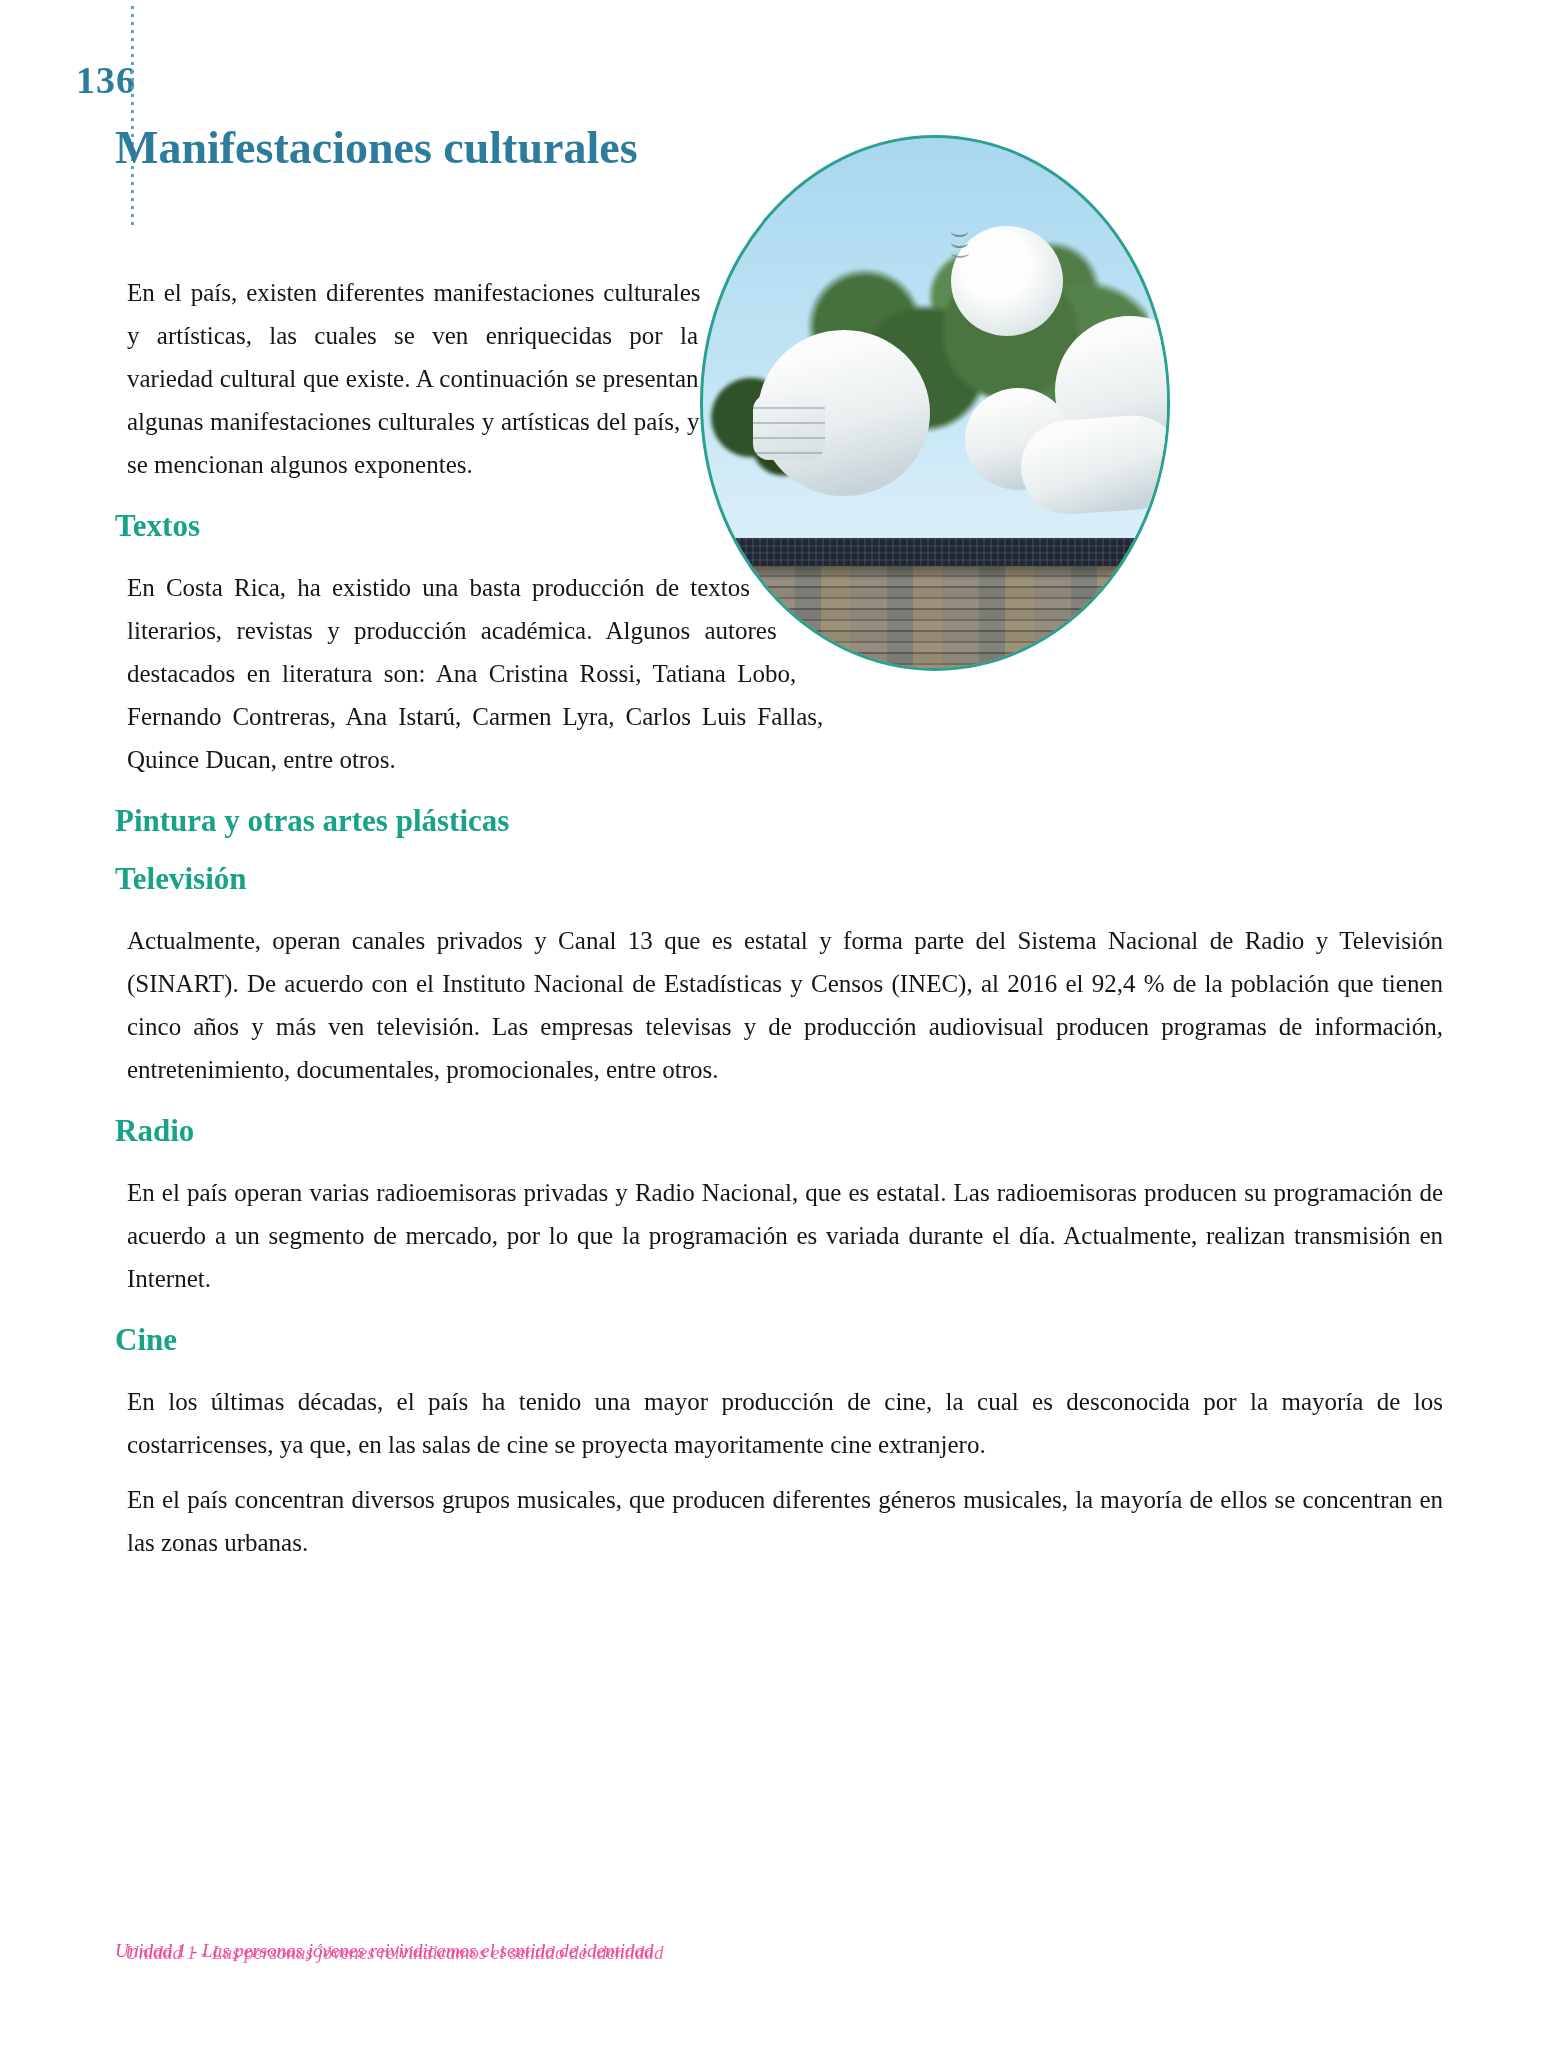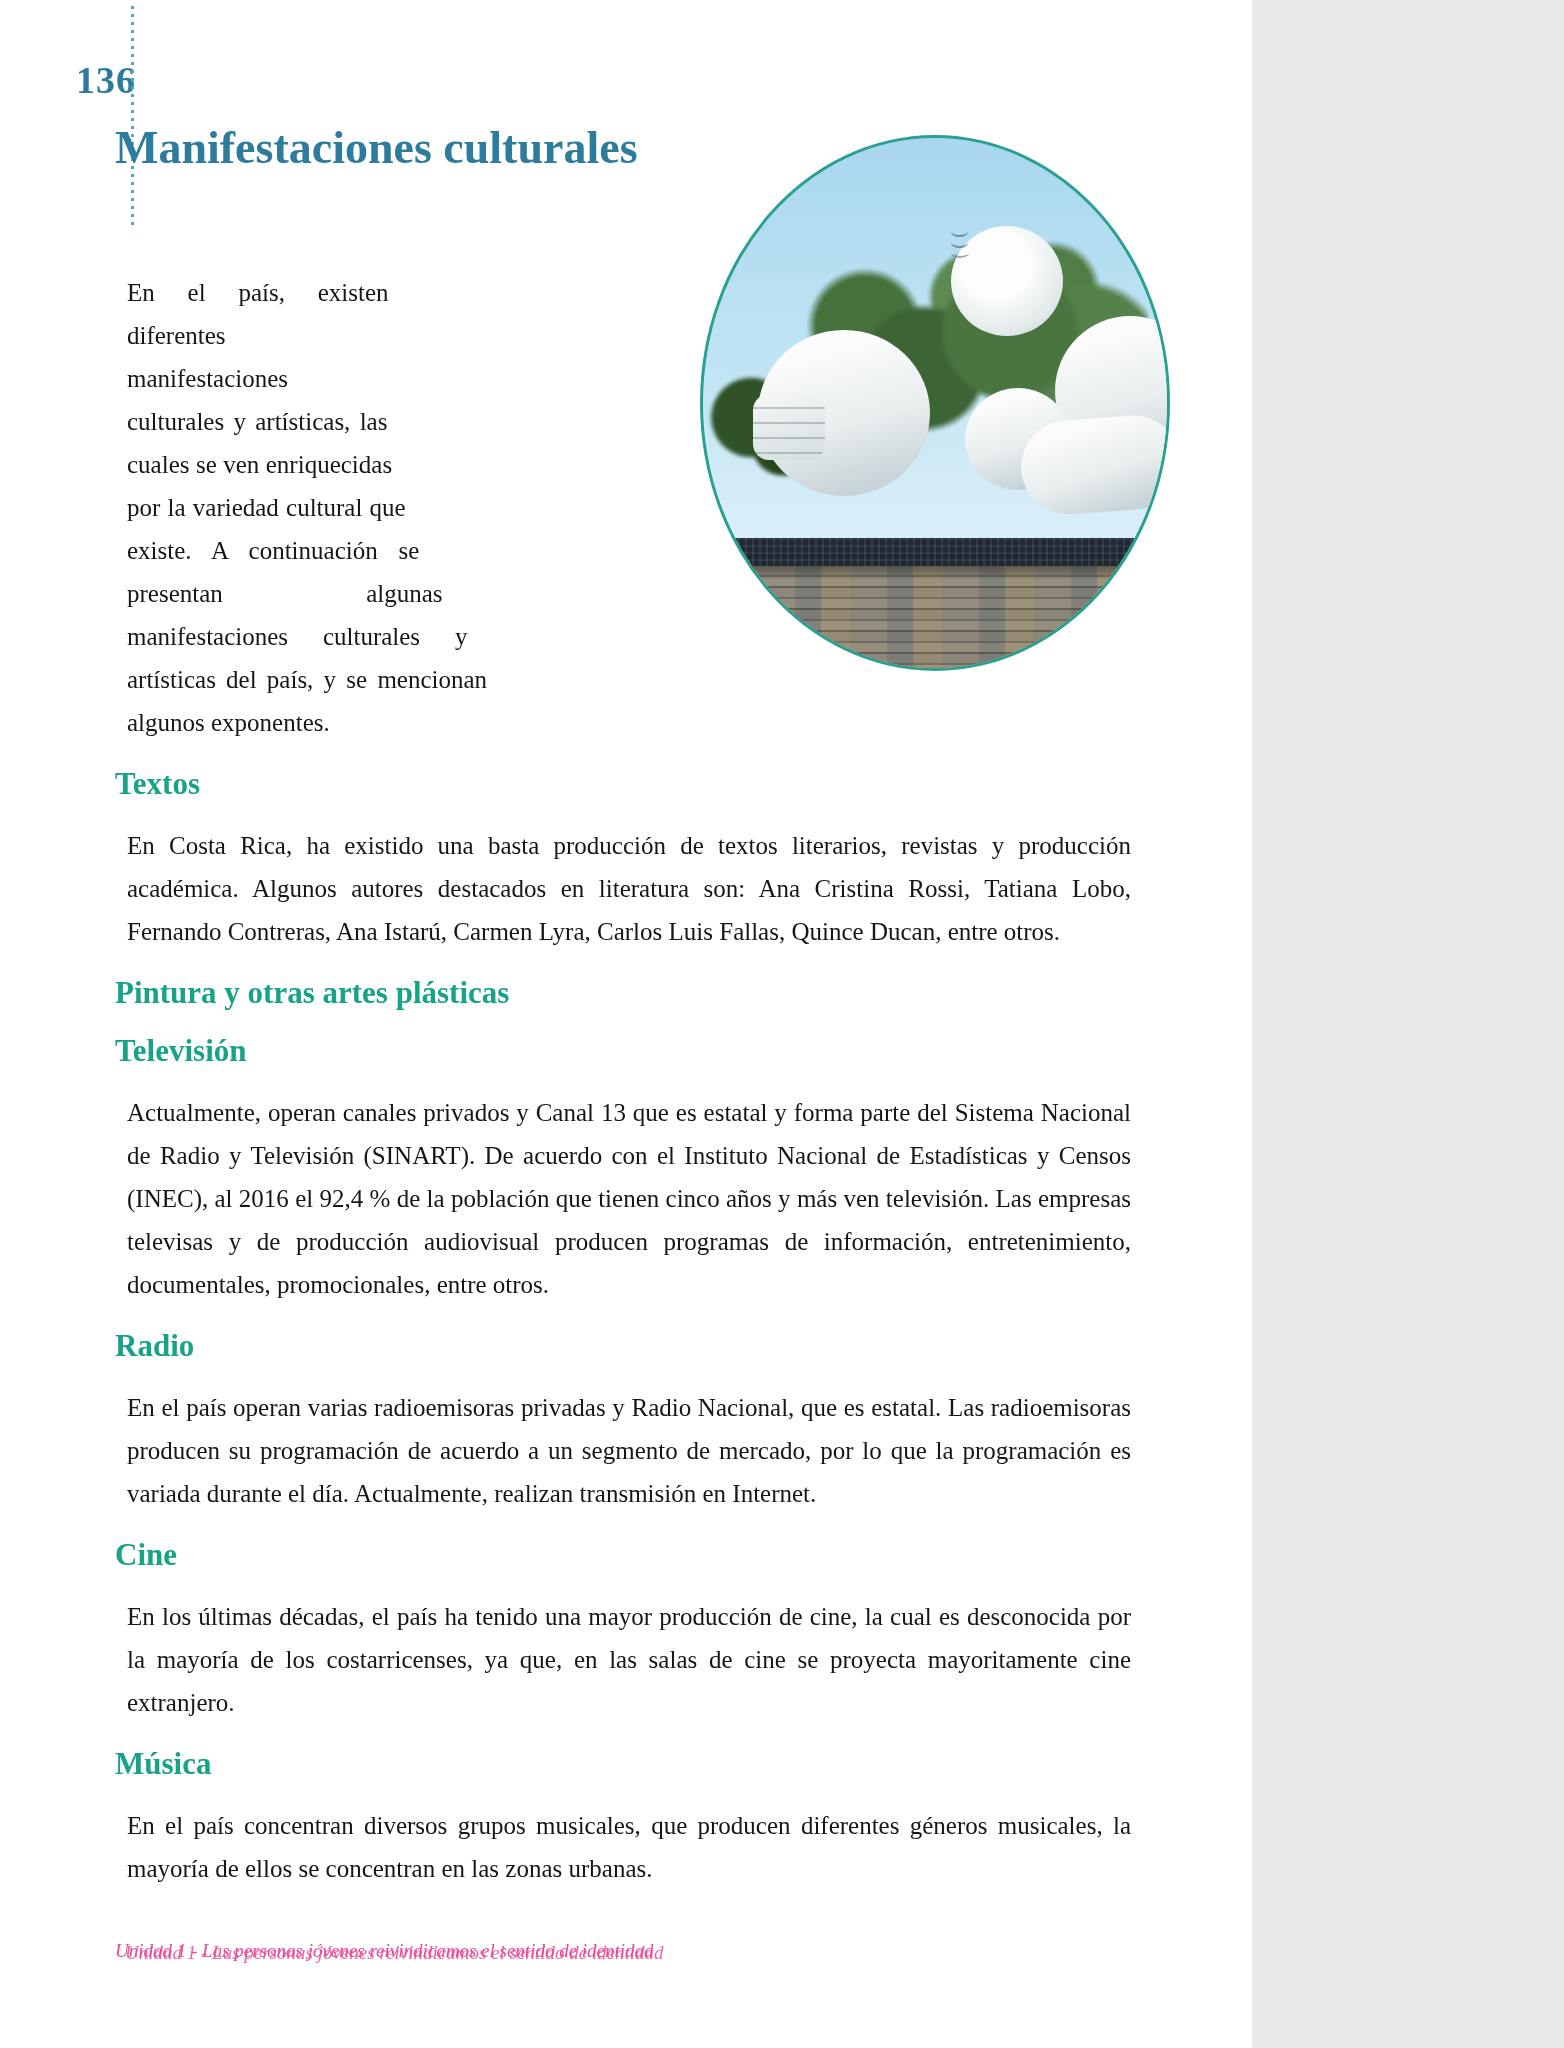--- a/index.html
+++ b/index.html
@@ -1,18 +1,18 @@
 <!DOCTYPE html>
 <html><head>
 <meta charset="utf-8">
 <style>
   html,body{margin:0;padding:0;background:#e9e9e9;}
   .page{
     position:relative;
-    width:1252px;height:2048px;
+    width:1564px;height:2048px;
     background:#ffffff;
     font-family:"Liberation Serif", serif;
     color:#161616;
     overflow:hidden;
   }
   
   .pagenum{
     position:absolute;left:76px;top:58px;
     font-size:38px;font-weight:bold;color:#2e7c9d;
     letter-spacing:1px;
@@ -168,21 +168,20 @@
       <h2 class="sec">Radio</h2>
       <p class="body">En el país operan varias radioemisoras privadas y Radio Nacional, que es estatal. Las radioemisoras producen su programación de acuerdo a un segmento de mercado, por lo que la programación es variada durante el día. Actualmente, realizan transmisión en Internet.</p>
     </section>
 
     <section>
       <h2 class="sec">Cine</h2>
       <p class="body">En los últimas décadas, el país ha tenido una mayor producción de cine, la cual es desconocida por la mayoría de los costarricenses, ya que, en las salas de cine se proyecta mayoritamente cine extranjero.</p>
     </section>
 
     <section>
-      <h2 class="sec">Música</h2>
       <p class="body">En el país concentran diversos grupos musicales, que producen diferentes géneros musicales, la mayoría de ellos se concentran en las zonas urbanas.</p>
     </section>
   </div>
 
   <div class="footer">
     <span class="copy1">Unidad 1 - Las personas jóvenes reivindicamos el sentido de identidad</span>
     <span class="copy2">Unidad 1 - Las personas jóvenes reivindicamos el sentido de identidad</span>
   </div>
 
 </div>

